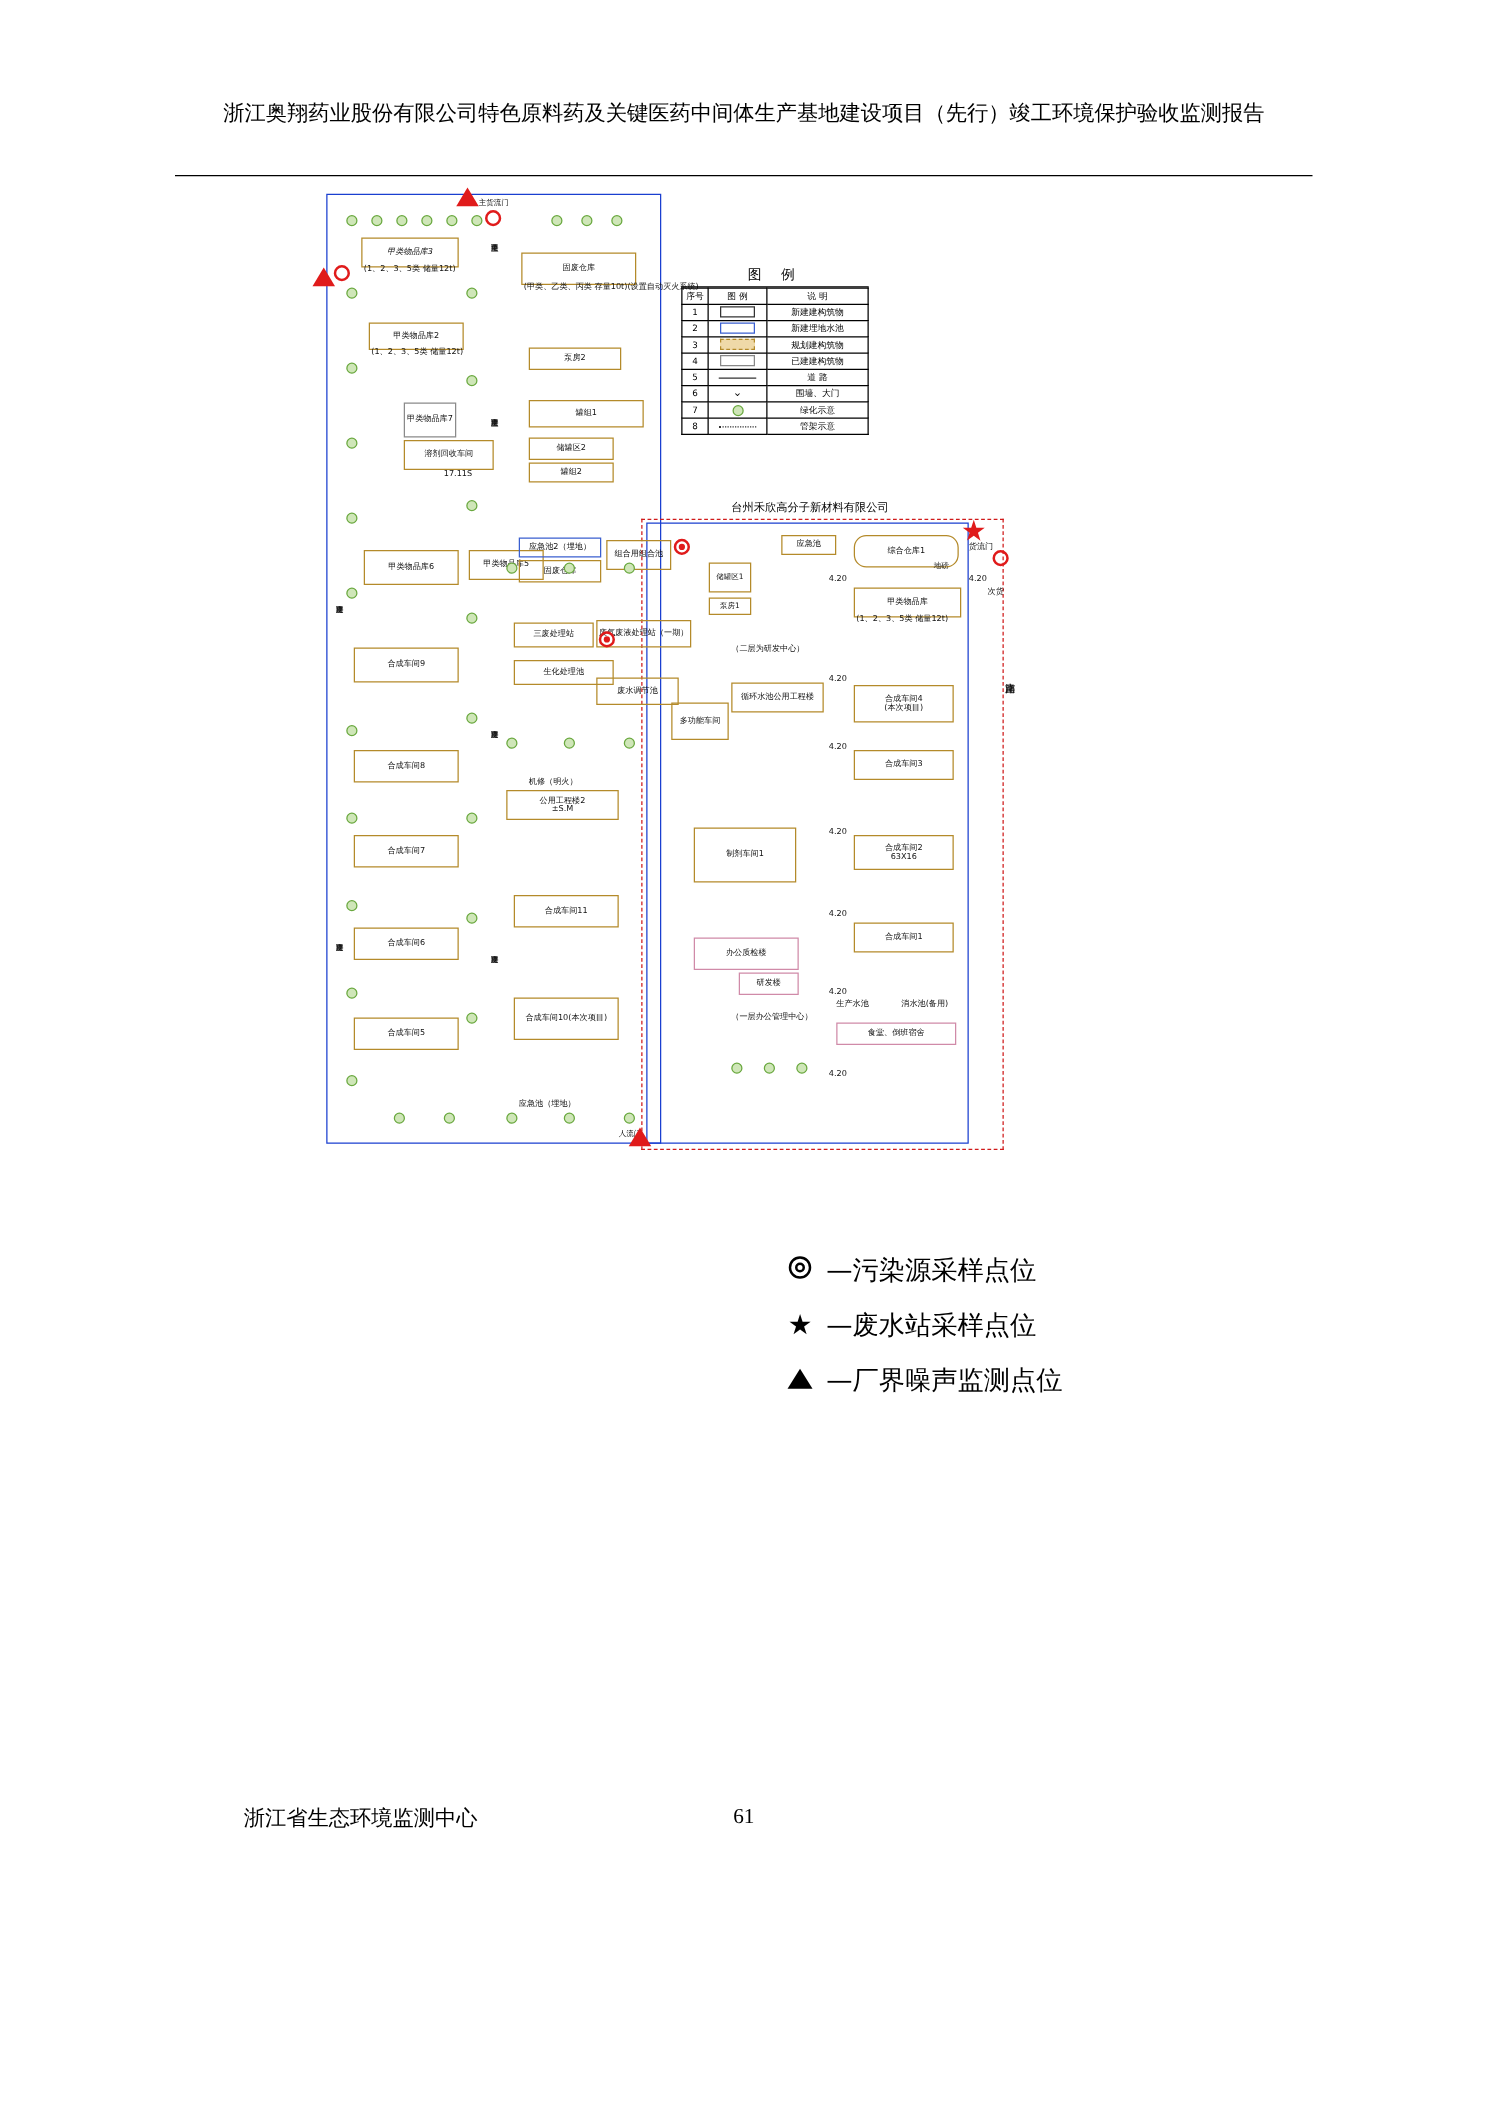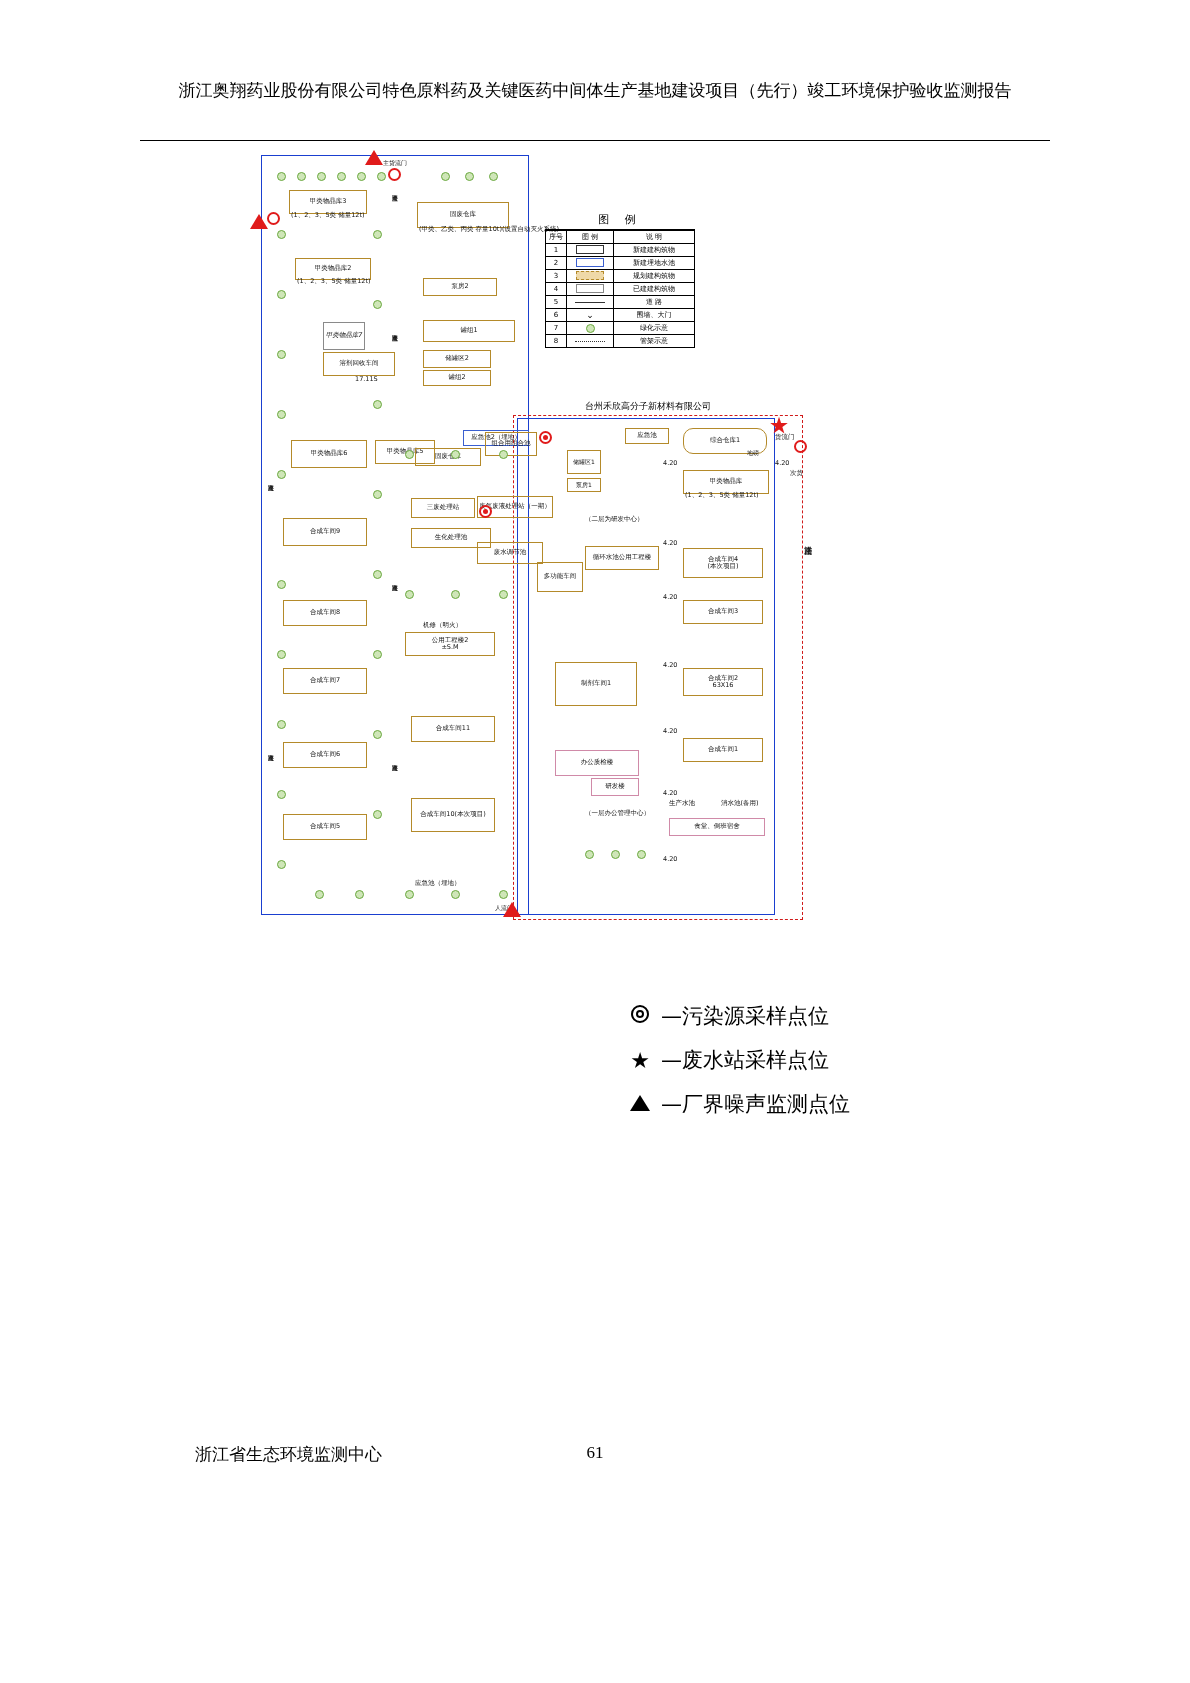--- a/index.html
+++ b/index.html
@@ -47,21 +47,21 @@
     position:absolute;box-sizing:border-box;
     border:1px solid #b48a2a;
     font-size:6.5px;line-height:1.15;
     display:flex;align-items:center;justify-content:center;
     text-align:center;color:#111;
     background:rgba(255,255,255,0.0);
     font-family:"DejaVu Sans","Liberation Sans",sans-serif;
     padding:1px;
   }
   .bldg.gray{border-color:#8a8a8a;}
-  .bldg.blue{border-color:#3a5fd0;margin-left:48px;}
+  .bldg.blue{border-color:#3a5fd0;}
   .bldg.pink{border-color:#d08aa8;}
   .lbl{
     position:absolute;font-size:6.5px;line-height:1.15;color:#111;
     font-family:"DejaVu Sans","Liberation Sans",sans-serif;white-space:nowrap;
   }
   .lbl.v{
     writing-mode:vertical-rl;text-orientation:upright;white-space:nowrap;
   }
 
   
@@ -160,40 +160,40 @@
   <div class="doc-header">浙江奥翔药业股份有限公司特色原料药及关键医药中间体生产基地建设项目（先行）竣工环境保护验收监测报告</div>
   <div class="header-rule"></div>
 
   <div class="figure">
     <div class="plan">
 
       <div class="site-left"></div>
       <div class="site-right"></div>
       <div class="site-right-inner"></div>
 
-      <div class="bldg" style="left:34px;top:40px;width:78px;height:24px;">
+      <div class="bldg" style="left:34px;top:40px;width:78px;height:24px;font-style:italic;">
         <span>甲类物品库3</span>
       </div>
       <div class="lbl" style="left:36px;top:62px;">(1、2、3、5类 储量12t)</div>
 
       <div class="bldg" style="left:162px;top:52px;width:92px;height:26px;">
         <span>固废仓库</span>
       </div>
       <div class="lbl" style="left:164px;top:76px;">(甲类、乙类、丙类 存量10t)(设置自动灭火系统)</div>
 
       <div class="bldg" style="left:40px;top:108px;width:76px;height:22px;">
         <span>甲类物品库2</span>
       </div>
       <div class="lbl" style="left:42px;top:128px;">(1、2、3、5类 储量12t)</div>
 
       <div class="bldg" style="left:168px;top:128px;width:74px;height:18px;">
         <span>泵房2</span>
       </div>
 
-      <div class="bldg gray" style="left:68px;top:172px;width:42px;height:28px;font-style:italic;">
+      <div class="bldg gray" style="left:68px;top:172px;width:42px;height:28px;">
         <span>甲类物品库7</span>
       </div>
       <div class="bldg" style="left:68px;top:202px;width:72px;height:24px;">
         <span>溶剂回收车间</span>
       </div>
       <div class="lbl" style="left:100px;top:226px;">17.11S</div>
 
       <div class="bldg" style="left:168px;top:170px;width:92px;height:22px;">
         <span>罐组1</span>
       </div>

